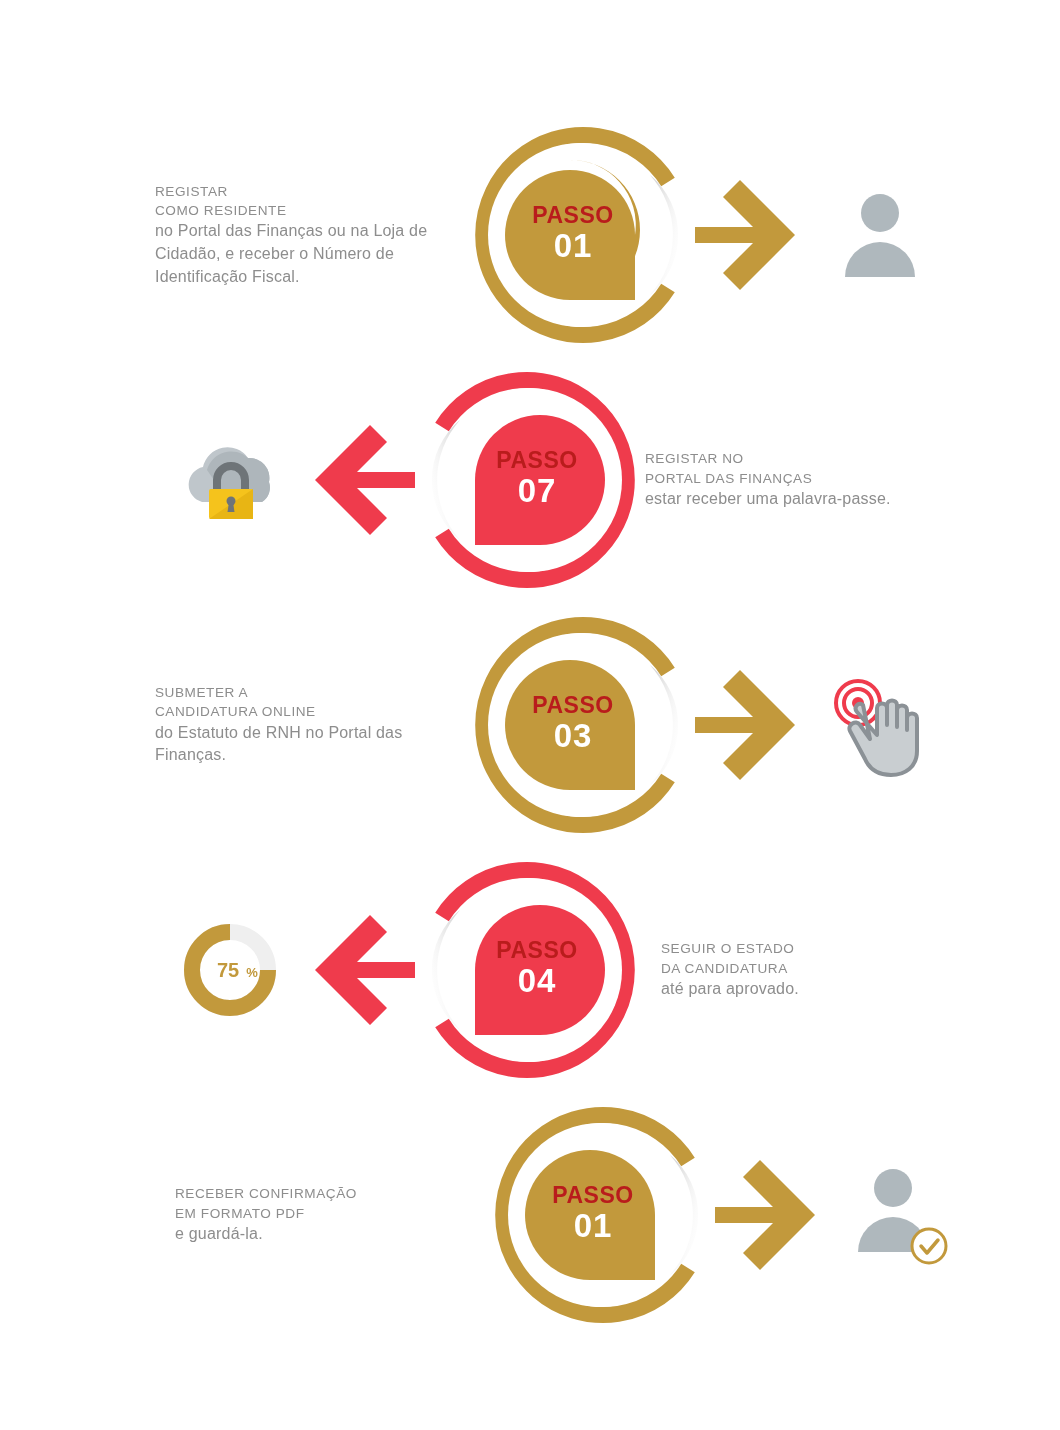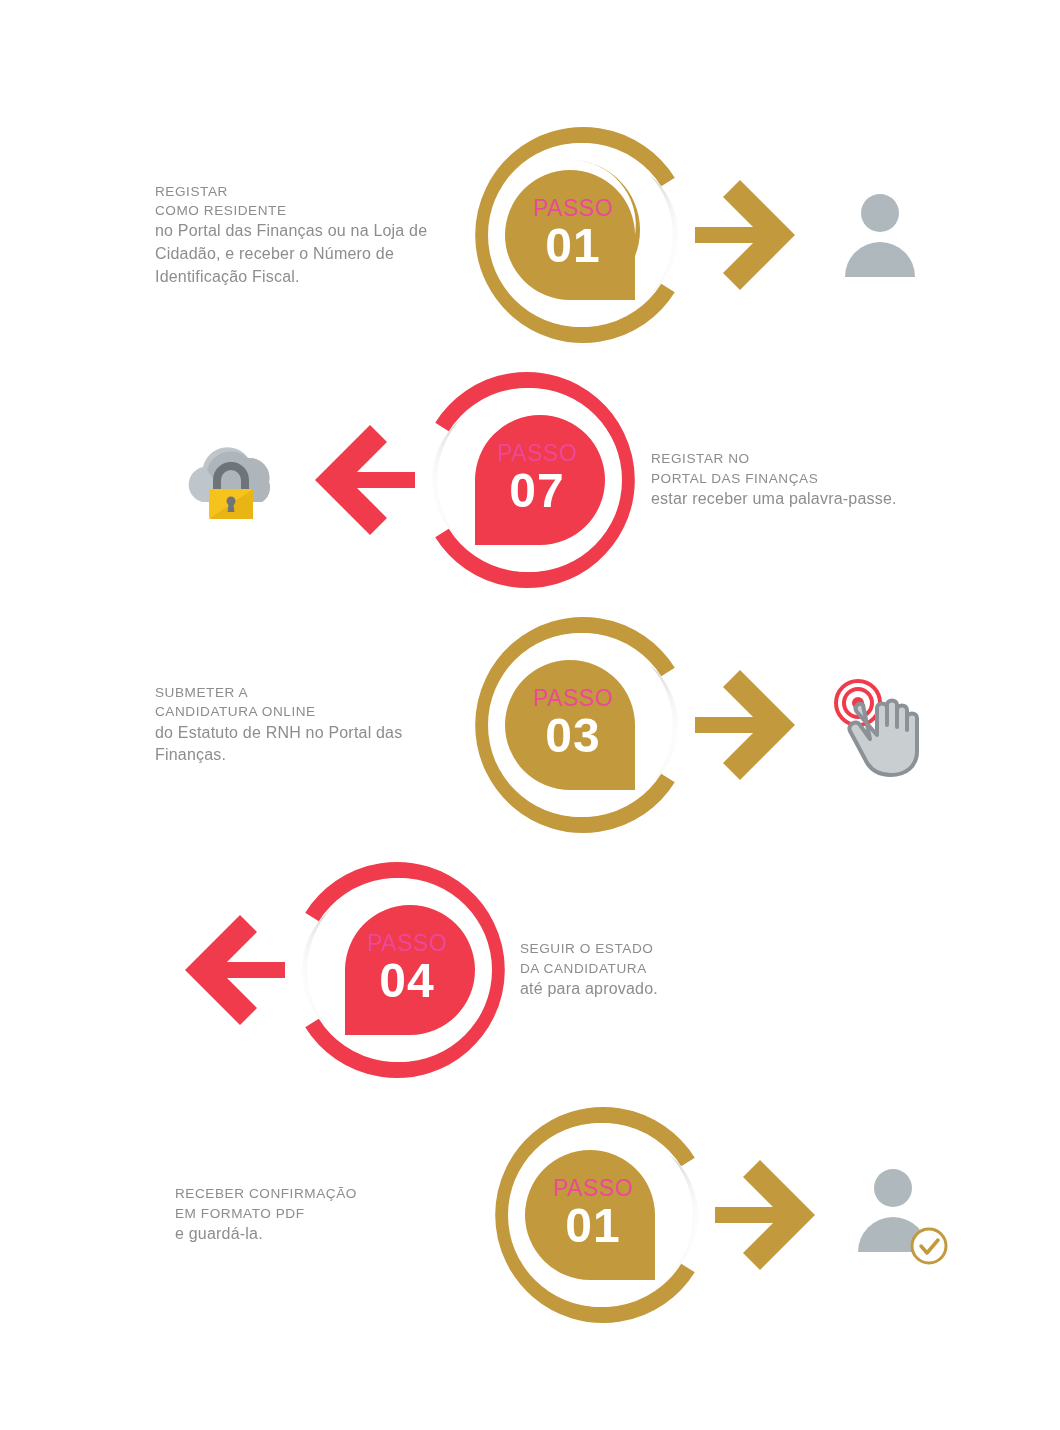--- a/index.html
+++ b/index.html
@@ -47,31 +47,31 @@
   }
   .badge-wrap svg{position:absolute;left:0;top:0;}
   .badge-label{
     position:absolute;
     left:0;top:0;width:230px;height:230px;
     display:flex;flex-direction:column;
     align-items:center;justify-content:center;
     pointer-events:none;
   }
   .badge-label .word{
-    color:#ec4899;
-    font-weight:normal;
+    color:#b91c1c;
+    font-weight:bold;
     font-size:23px;
     letter-spacing:.5px;
     line-height:1;
     margin-bottom:2px;
   }
   .badge-label .num{
     color:#ffffff;
     font-weight:bold;
-    font-size:48px;
+    font-size:33px;
     line-height:1;
     letter-spacing:1px;
   }
   
   .dir-right .badge-label{ transform:translate(-7px,-2px); }
   .dir-left  .badge-label{ transform:translate(7px,-2px); }
 
   
   .arrow{ width:120px;height:110px;flex:0 0 120px; }
 
@@ -177,21 +177,21 @@
         <circle cx="115" cy="115" r="78" fill="#ffffff"></circle>
         <circle cx="125" cy="115" r="65" fill="#EF3B4C"></circle>
         <path d="M 60 115 L 125 115 L 125 180 L 60 180 Z" fill="#EF3B4C"></path>
       </svg>
       <div class="badge-label">
         <span class="word">PASSO</span>
         <span class="num">07</span>
       </div>
     </div>
 
-    <div class="step-text ta-left" style="margin-left:6px">
+    <div class="step-text ta-left" style="">
       <div class="l1">REGISTAR NO</div>
       <div class="l2">PORTAL DAS FINANÇAS</div>
       <div class="body">estar receber uma palavra-passe.</div>
     </div>
   </div>
 
   <div class="step-row dir-right" style="top:595px;">
     <div class="spacer-left" style="width:155px"></div>
 
     <div class="step-text ta-right">
@@ -249,20 +249,28 @@
                  C 22 52, 31 46, 35 52
                  L 45 66
                  Z" fill="#C9CED1" stroke="#8B9196" stroke-width="4" stroke-linejoin="round"></path>
       </svg>
     </div>
   </div>
 
   <div class="step-row dir-left" style="top:840px;">
     <div class="spacer-left" style="width:165px"></div>
 
+    <div class="icon-box">
+      <svg width="100" height="100" viewBox="0 0 100 100">
+        <circle cx="50" cy="50" r="38" fill="none" stroke="#EFEFEF" stroke-width="16"></circle>
+        <path d="M 88 50 A 38 38 0 1 1 50 12" fill="none" stroke="#C2993C" stroke-width="16"></path>
+        <text x="48" y="57" text-anchor="middle" font-family="Liberation Sans, sans-serif" font-size="20" font-weight="bold" fill="#C2993C">75</text>
+        <text x="72" y="57" text-anchor="middle" font-family="Liberation Sans, sans-serif" font-size="13" font-weight="bold" fill="#C2993C">%</text>
+      </svg>
+    </div>
 
     <svg class="arrow" viewBox="0 0 120 110">
       <path d="M 120 47 L 62 47 L 92 17 L 75 0 L 20 55 L 75 110 L 92 93 L 62 63 L 120 63 Z" fill="#EF3B4C"></path>
     </svg>
 
     <div class="badge-wrap" style="margin-left:0px">
       <svg width="230" height="230" viewBox="0 0 230 230">
         <defs>
           <linearGradient id="sh4" x1="1" y1="0" x2="0" y2="1">
             <stop offset="0%" stop-color="#9c9c9c" stop-opacity="0.55"></stop>
@@ -276,21 +284,21 @@
         <circle cx="115" cy="115" r="78" fill="#ffffff"></circle>
         <circle cx="125" cy="115" r="65" fill="#EF3B4C"></circle>
         <path d="M 60 115 L 125 115 L 125 180 L 60 180 Z" fill="#EF3B4C"></path>
       </svg>
       <div class="badge-label">
         <span class="word">PASSO</span>
         <span class="num">04</span>
       </div>
     </div>
 
-    <div class="step-text ta-left" style="margin-left:5px">
+    <div class="step-text ta-left" style="margin-left:16px">
       <div class="l1">SEGUIR O ESTADO</div>
       <div class="l2">DA CANDIDATURA</div>
       <div class="body">até para aprovado.</div>
     </div>
   </div>
 
   <div class="step-row dir-right" style="top:1085px;padding-left:20px;">
     <div class="spacer-left" style="width:155px"></div>
 
     <div class="step-text ta-right">

